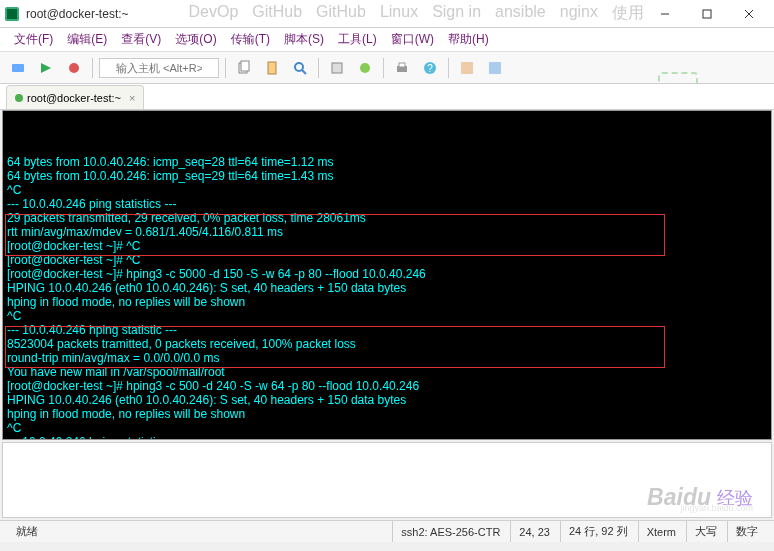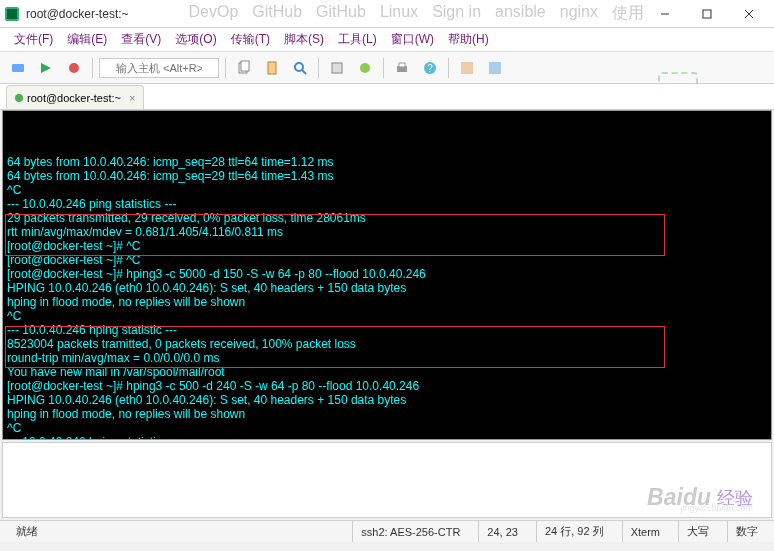--- a/index.html
+++ b/index.html
@@ -34,21 +34,21 @@
 .terminal .cyan { color: #0ff; }
 .terminal .box1 { position: absolute; border: 1px solid #d33; top: 103px; left: 2px; width: 660px; height: 42px; pointer-events: none; }
 .terminal .box2 { position: absolute; border: 1px solid #d33; top: 215px; left: 2px; width: 660px; height: 42px; pointer-events: none; }
 
 .lower-panel { height: 76px; background: #fff; border: 1px solid #ccc; margin: 2px; position: relative; }
 .watermark { position: absolute; right: 18px; bottom: 6px; display: flex; align-items: center; gap: 6px; opacity: 0.5; }
 .watermark .bd { font-size: 23px; color: #999; font-weight: bold; font-style: italic; }
 .watermark .jy { font-size: 18px; color: #6d28d9; }
 .watermark .url { position: absolute; right: 0; bottom: -2px; font-size: 9px; color: #ccc; }
 
-.statusbar { height: 22px; background: #f5f5f5; border-top: 1px solid #d0d0d0; display: flex; align-items: center; padding: 0 8px; font-size: 11px; color: #333; gap: 10px; }
+.statusbar { height: 22px; background: #f5f5f5; border-top: 1px solid #d0d0d0; display: flex; align-items: center; padding: 0 8px; font-size: 11px; color: #333; gap: 2px; }
 .statusbar .sp { flex: 1; }
 .statusbar .cell { padding: 0 8px; border-left: 1px solid #ccc; height: 100%; display: flex; align-items: center; }
 .statusbar .cell:first-child { border-left: none; }
 </style>
 </head>
 <body>
 
 <div class="titlebar">
   <svg class="icon" viewBox="0 0 16 16">
       <rect x="1" y="1" width="14" height="14" fill="#3a7" rx="2"></rect>

